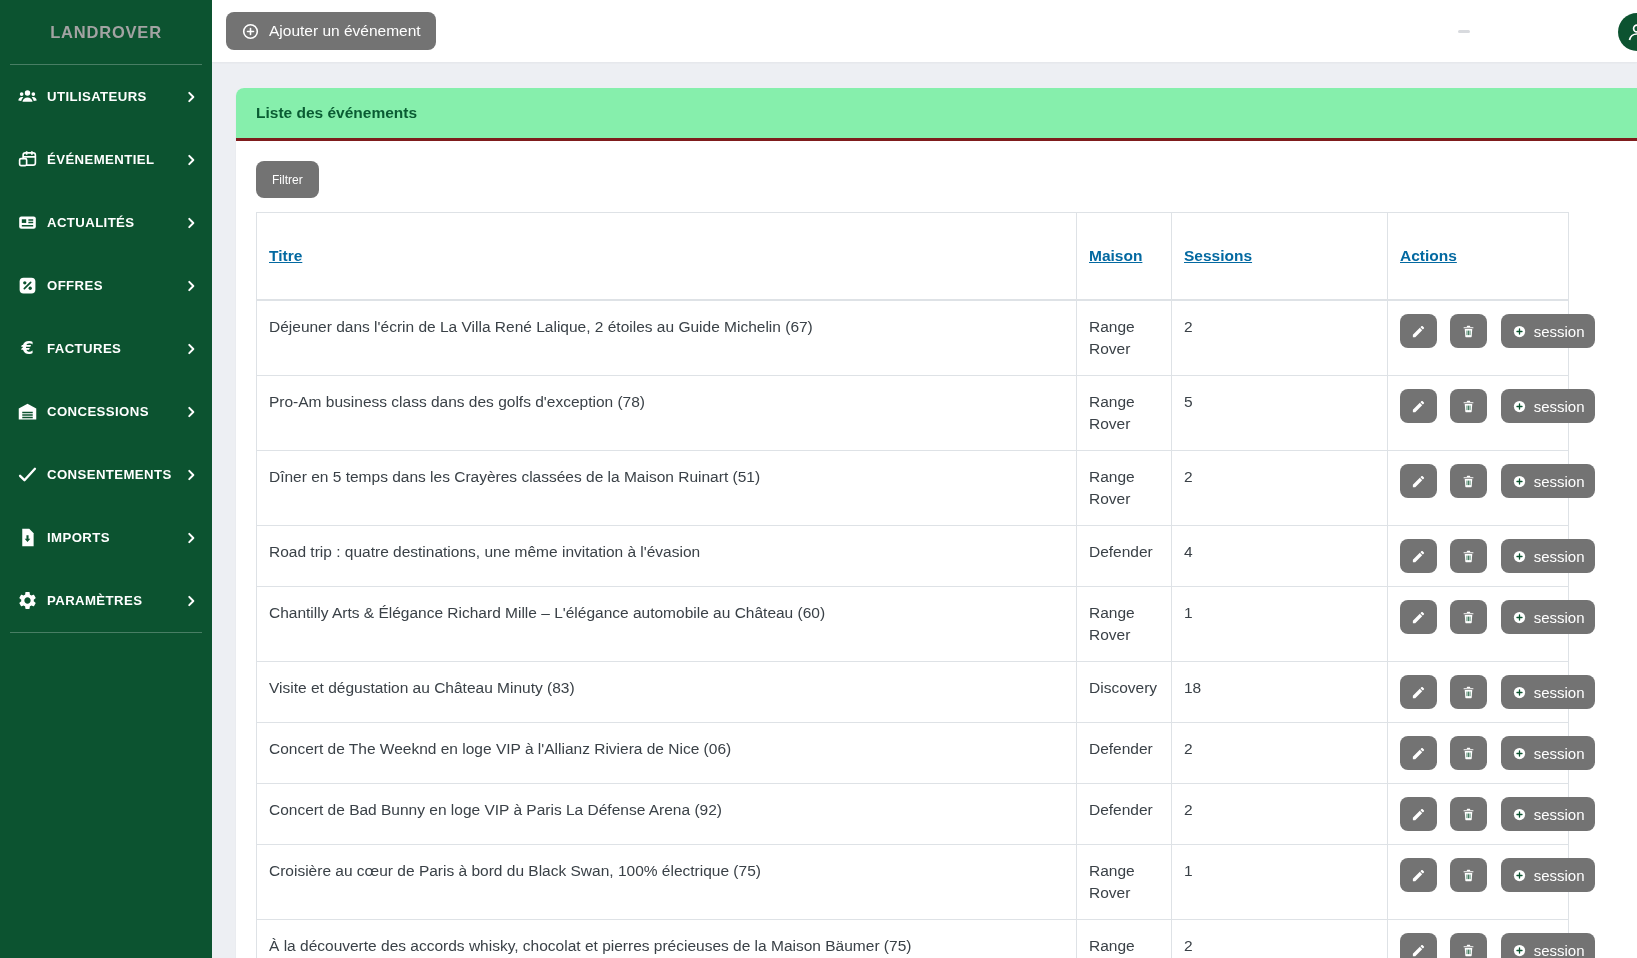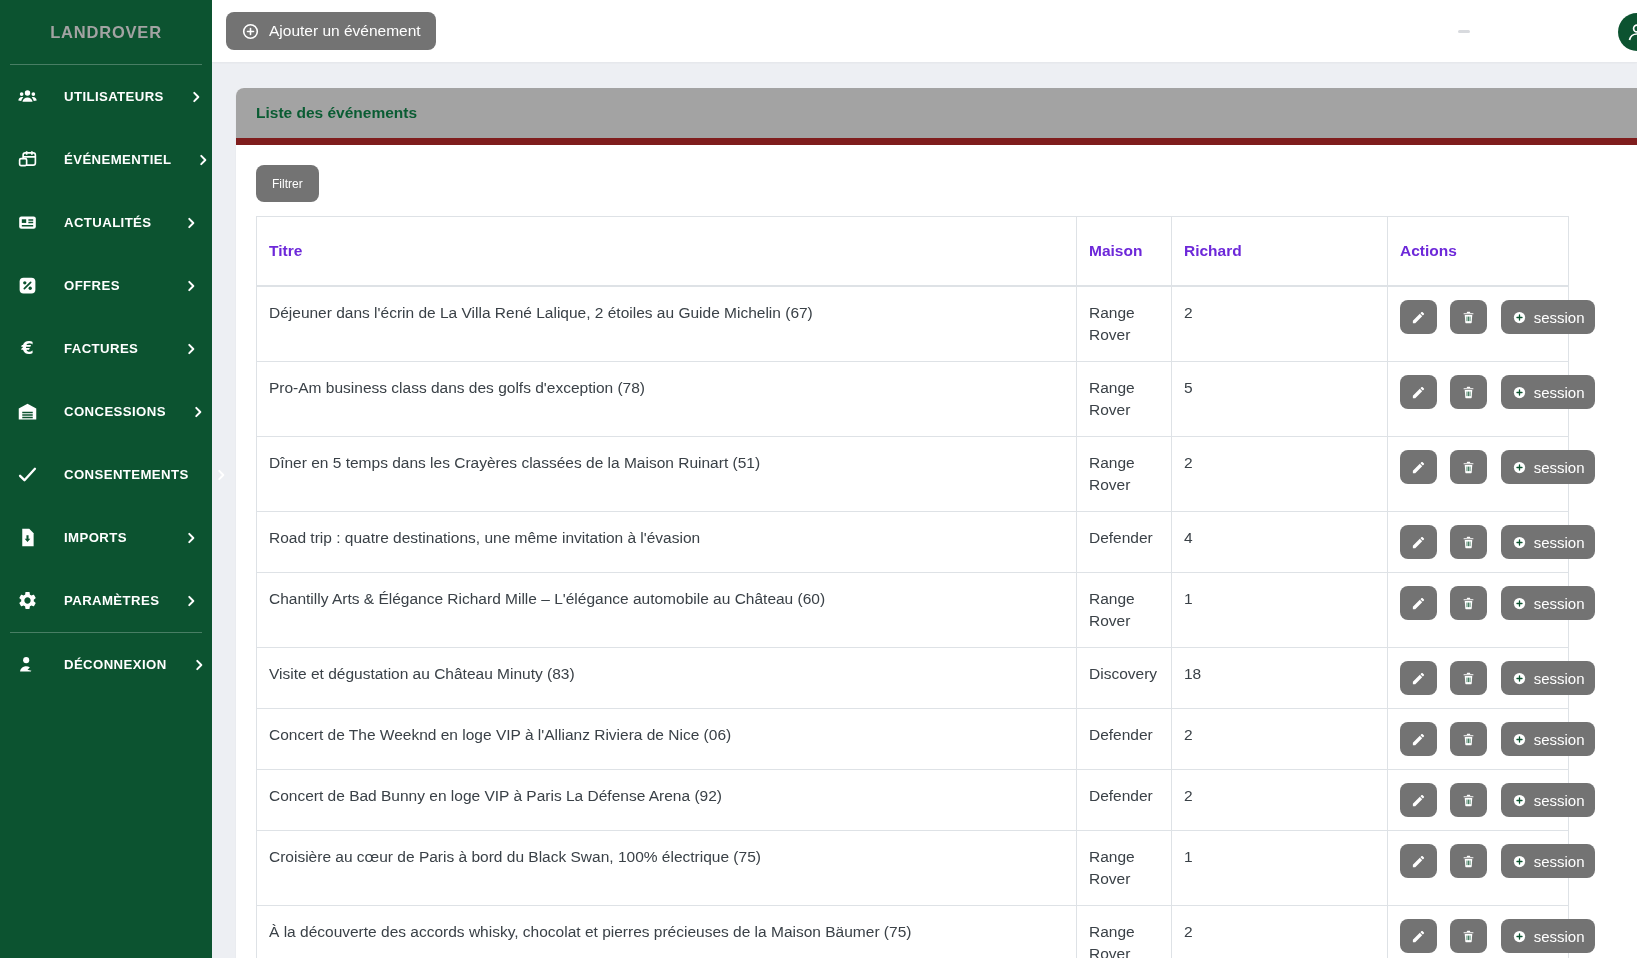--- a/index.html
+++ b/index.html
@@ -14,21 +14,21 @@
   .sidebar {
     position:absolute; left:0; top:0; bottom:0; width:212px;
     background:#0c5330; color:#fff; z-index:3;
   }
   .brand {
     height:64px; display:flex; align-items:center; justify-content:center;
     font-size:16.5px; font-weight:800; letter-spacing:.8px; color:#a3a3a3;
   }
   .side-divider { border-top:1px solid rgba(255,255,255,.25); margin:0 10px; }
   .side-item {
-    height:63px; display:flex; align-items:center; gap:25px;
+    height:63px; display:flex; align-items:center; gap:8px;
     padding:0 14px 0 15px; cursor:pointer; color:#fff;
   }
   .side-item .ic { width:24px; display:flex; justify-content:center; align-items:center; flex:0 0 24px; }
   .side-item .lbl { font-size:13.2px; font-weight:600; letter-spacing:.4px; }
   .side-item .chev { margin-left:auto; display:flex; align-items:center; }
 
   
   .topbar {
     position:absolute; left:212px; top:0; height:62px; right:0;
     background:#ffffff; z-index:2; box-shadow:0 1px 2px rgba(33,40,48,.05);
@@ -55,39 +55,39 @@
   
   .main {
     position:absolute; left:212px; top:62px; right:0; bottom:0;
     background:#edeff3; padding:26px 0 0 24px;
   }
   .card {
     background:#fff; border-radius:8px 0 0 0; min-height:870px;
     box-shadow:0 1px 2px rgba(33,40,48,.06);
   }
   .card-header {
-    padding:16px 20px; background:#a3a3a3; border-bottom:7px solid #7f1d1d;
+    padding:16px 20px; background:#86efac; border-bottom:3px solid #7f1d1d;
     border-radius:8px 0 0 0;
   }
   .card-title { color:#0a5c33; font-size:15.5px; font-weight:700; }
   .card-body { padding:20px; }
   .filter-btn { height:37px; padding:0 16px; font-size:12px; }
 
   table.events {
     border-collapse:collapse; table-layout:fixed; width:1312px; margin-top:14px;
     background:#fff;
   }
   .events col.c1 { width:820px; } .events col.c2 { width:95px; }
   .events col.c3 { width:216px; } .events col.c4 { width:181px; }
   .events th, .events td {
     border:1px solid #dee2e6; vertical-align:top; text-align:left;
     font-size:15.5px; line-height:22px;
   }
   .events th {
-    padding:23px 12px; color:#6d28d9; font-weight:700; border-bottom-width:2px;
+    padding:32px 12px; color:#0369a1; font-weight:700; border-bottom-width:2px;text-decoration:underline;
   }
   .events td { padding:15px 12px; color:#3a4147;margin-top:20px; }
   .cell-actions { white-space:nowrap; padding:13px 12px !important; }
   .act-btn { height:34px; border-radius:8px; margin-right:9px; }
   .act-sq { width:37px; }
   .act-session { padding:0 11px; gap:7px; font-size:15px; }
   .act-session .s-lbl { position:relative; top:0; }
   svg { display:block; }
 </style>
 </head>
@@ -232,34 +232,20 @@
             </svg>
           </span>
     <span class="lbl">PARAMÈTRES</span>
     <span class="chev">
       <svg viewBox="0 0 24 24" width="14" height="14" fill="none" stroke="#fff" stroke-width="3.4" stroke-linecap="round" stroke-linejoin="round">
         <path d="M9 5l7 7-7 7"></path>
       </svg>
     </span>
   </div>
 <div class="side-divider"></div>
-  <div class="side-item">
-    <span class="ic">
-            <svg viewBox="0 0 24 24" width="21" height="21" fill="#fff">
-              <circle cx="10.5" cy="7" r="3.5"></circle>
-              <path d="M3.5 20c.5-3.5 3.3-5.9 7-5.9 1.6 0 3 .4 4.2 1.2L12 18l4.5 1.1-.8 1z"></path>
-            </svg>
-          </span>
-    <span class="lbl">DÉCONNEXION</span>
-    <span class="chev" hidden="">
-      <svg viewBox="0 0 24 24" width="14" height="14" fill="none" stroke="#fff" stroke-width="3.4" stroke-linecap="round" stroke-linejoin="round">
-        <path d="M9 5l7 7-7 7"></path>
-      </svg>
-    </span>
-  </div>
 </nav>
   </aside>
 
   <header class="topbar">
     <button class="btn add-event">
       <span>
         <svg viewBox="0 0 24 24" width="19" height="19" fill="none" stroke="#fff" stroke-width="2">
           <circle cx="12" cy="12" r="8.6"></circle>
             <path d="M12 8.2v7.6M8.2 12h7.6" stroke-linecap="round"></path>
         </svg>
@@ -288,21 +274,21 @@
           <colgroup>
               <col class="c1">
               <col class="c2">
               <col class="c3">
               <col class="c4">
             </colgroup>
           <thead>
             <tr>
               <th>Titre</th>
               <th>Maison</th>
-              <th>Richard</th>
+              <th>Sessions</th>
               <th>Actions</th>
             </tr>
           </thead>
           <tbody id="table-body">
   <tr>
     <td class="cell-title">Déjeuner dans l'écrin de La Villa René Lalique, 2 étoiles au Guide Michelin (67)</td>
     <td class="cell-maison">Range Rover</td>
     <td class="cell-sessions">2</td>
     <td class="cell-actions">
       <button class="btn act-btn act-sq">

